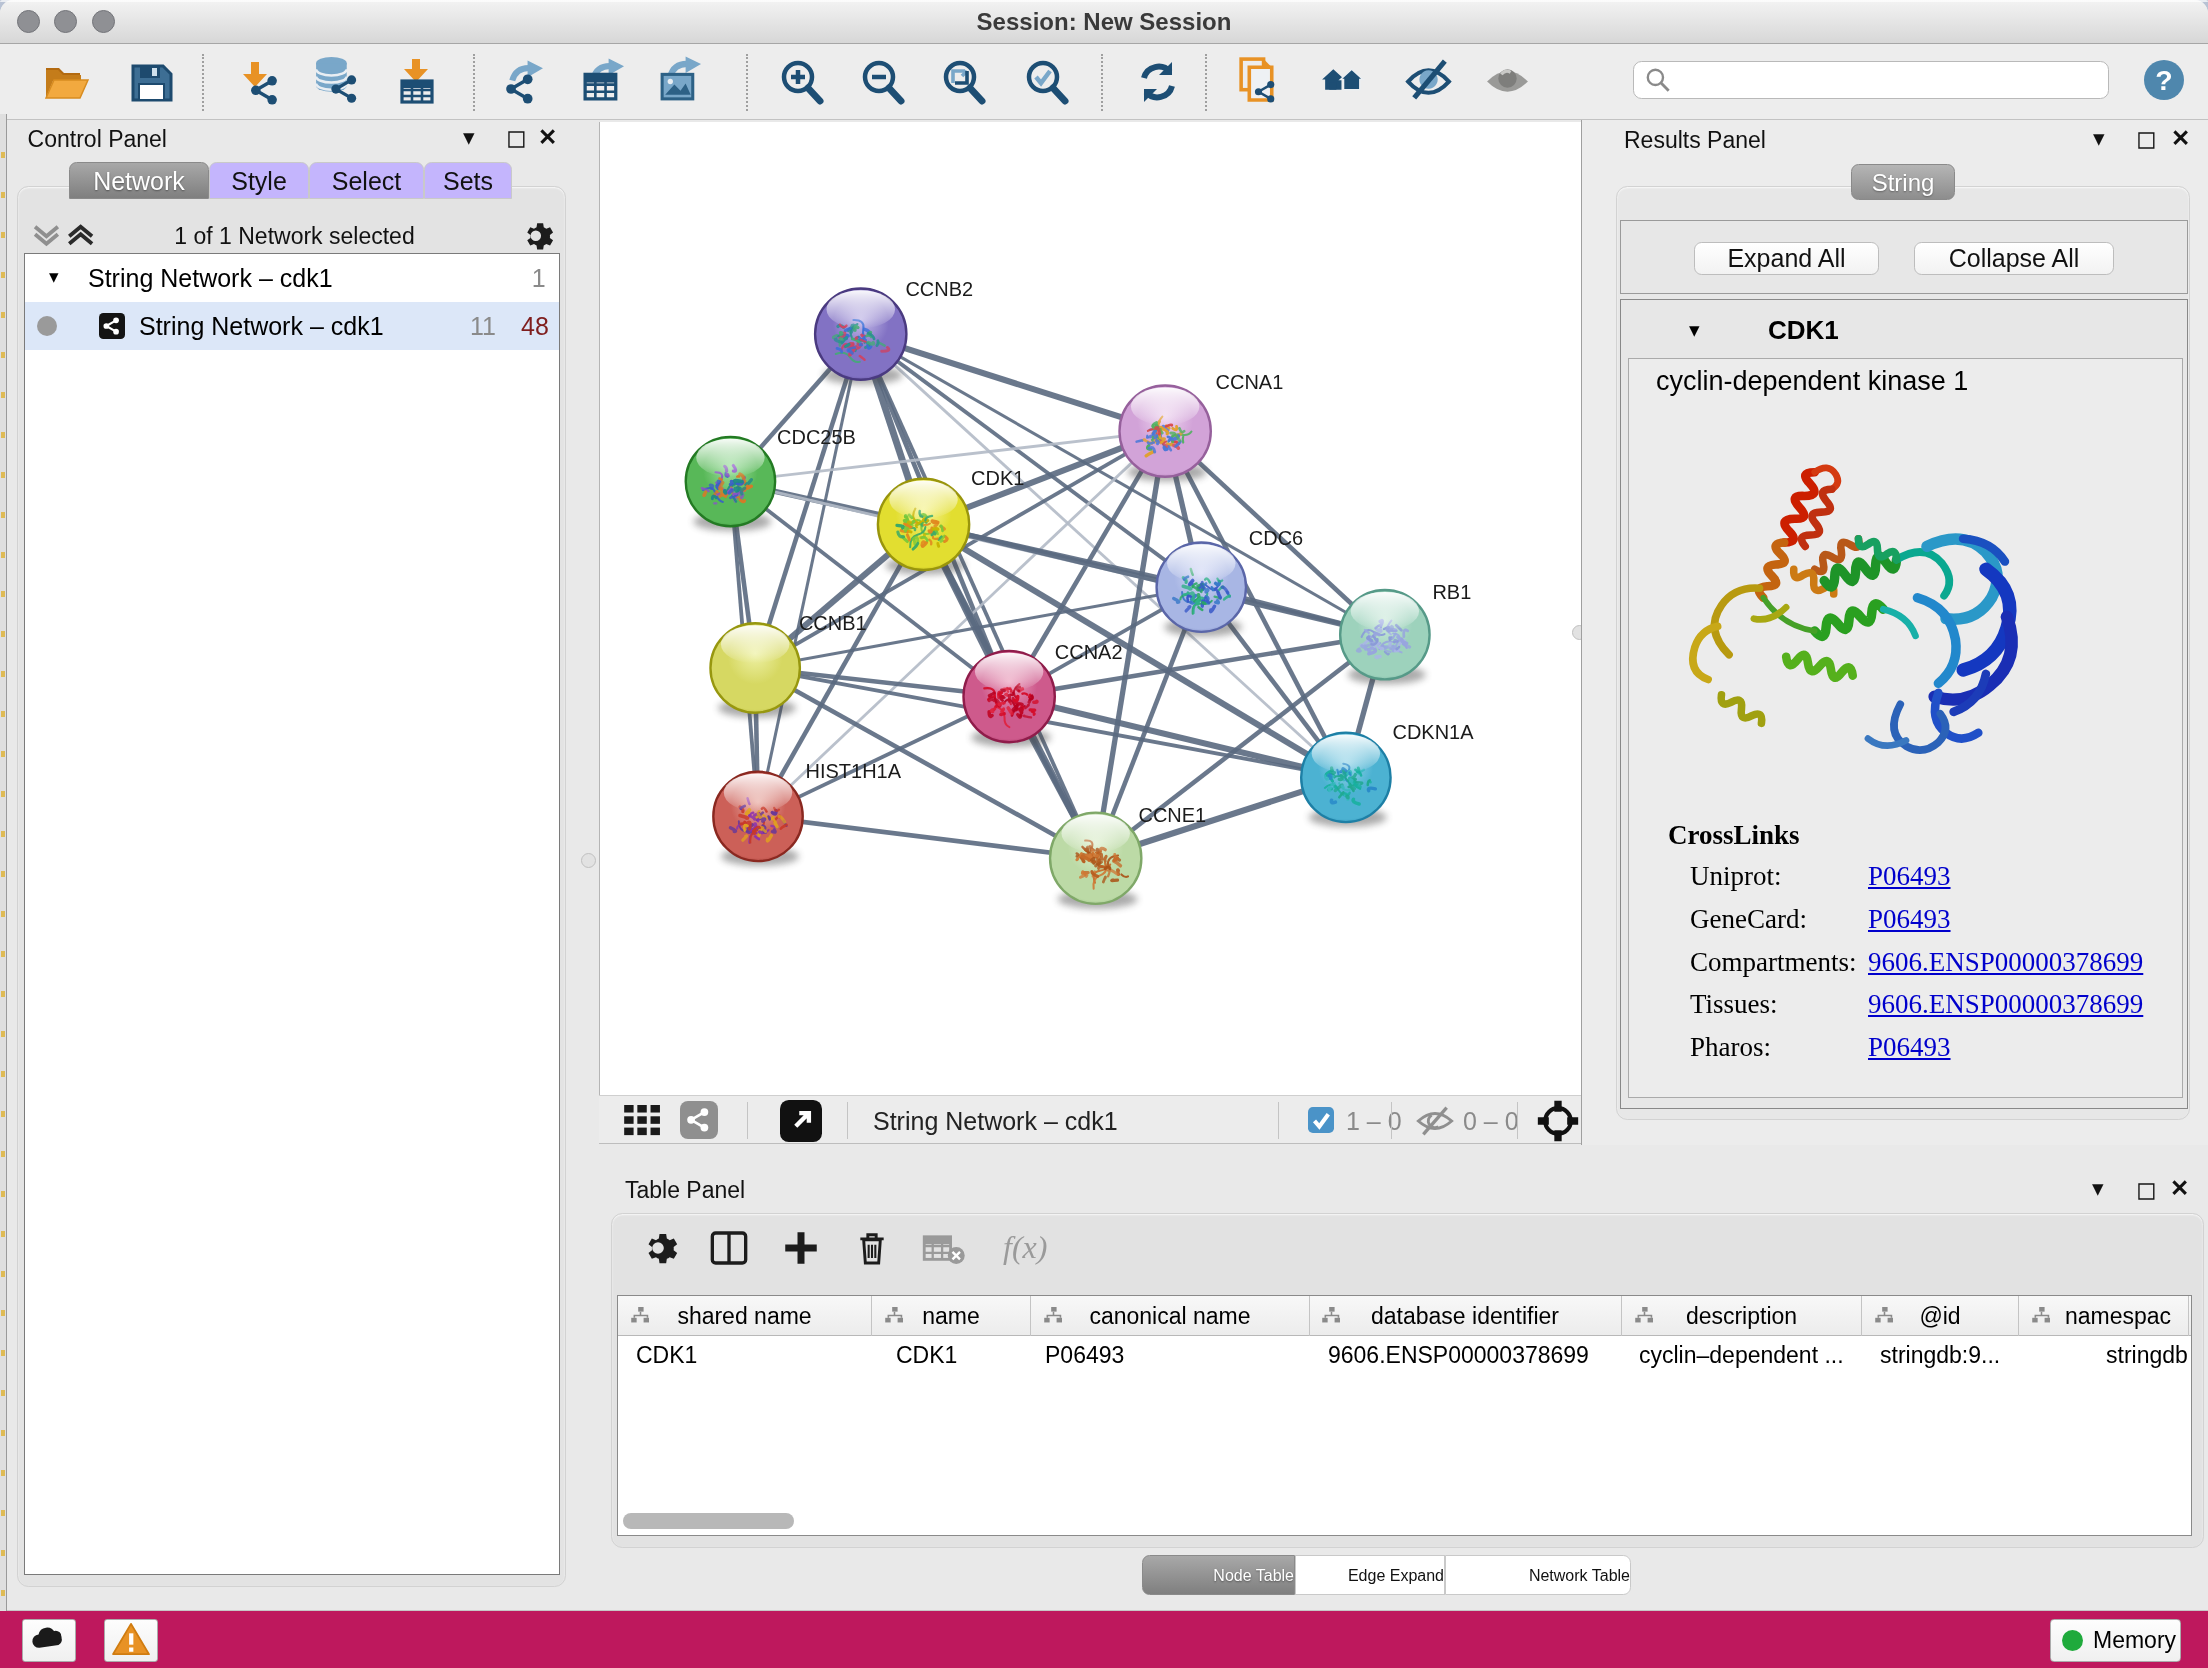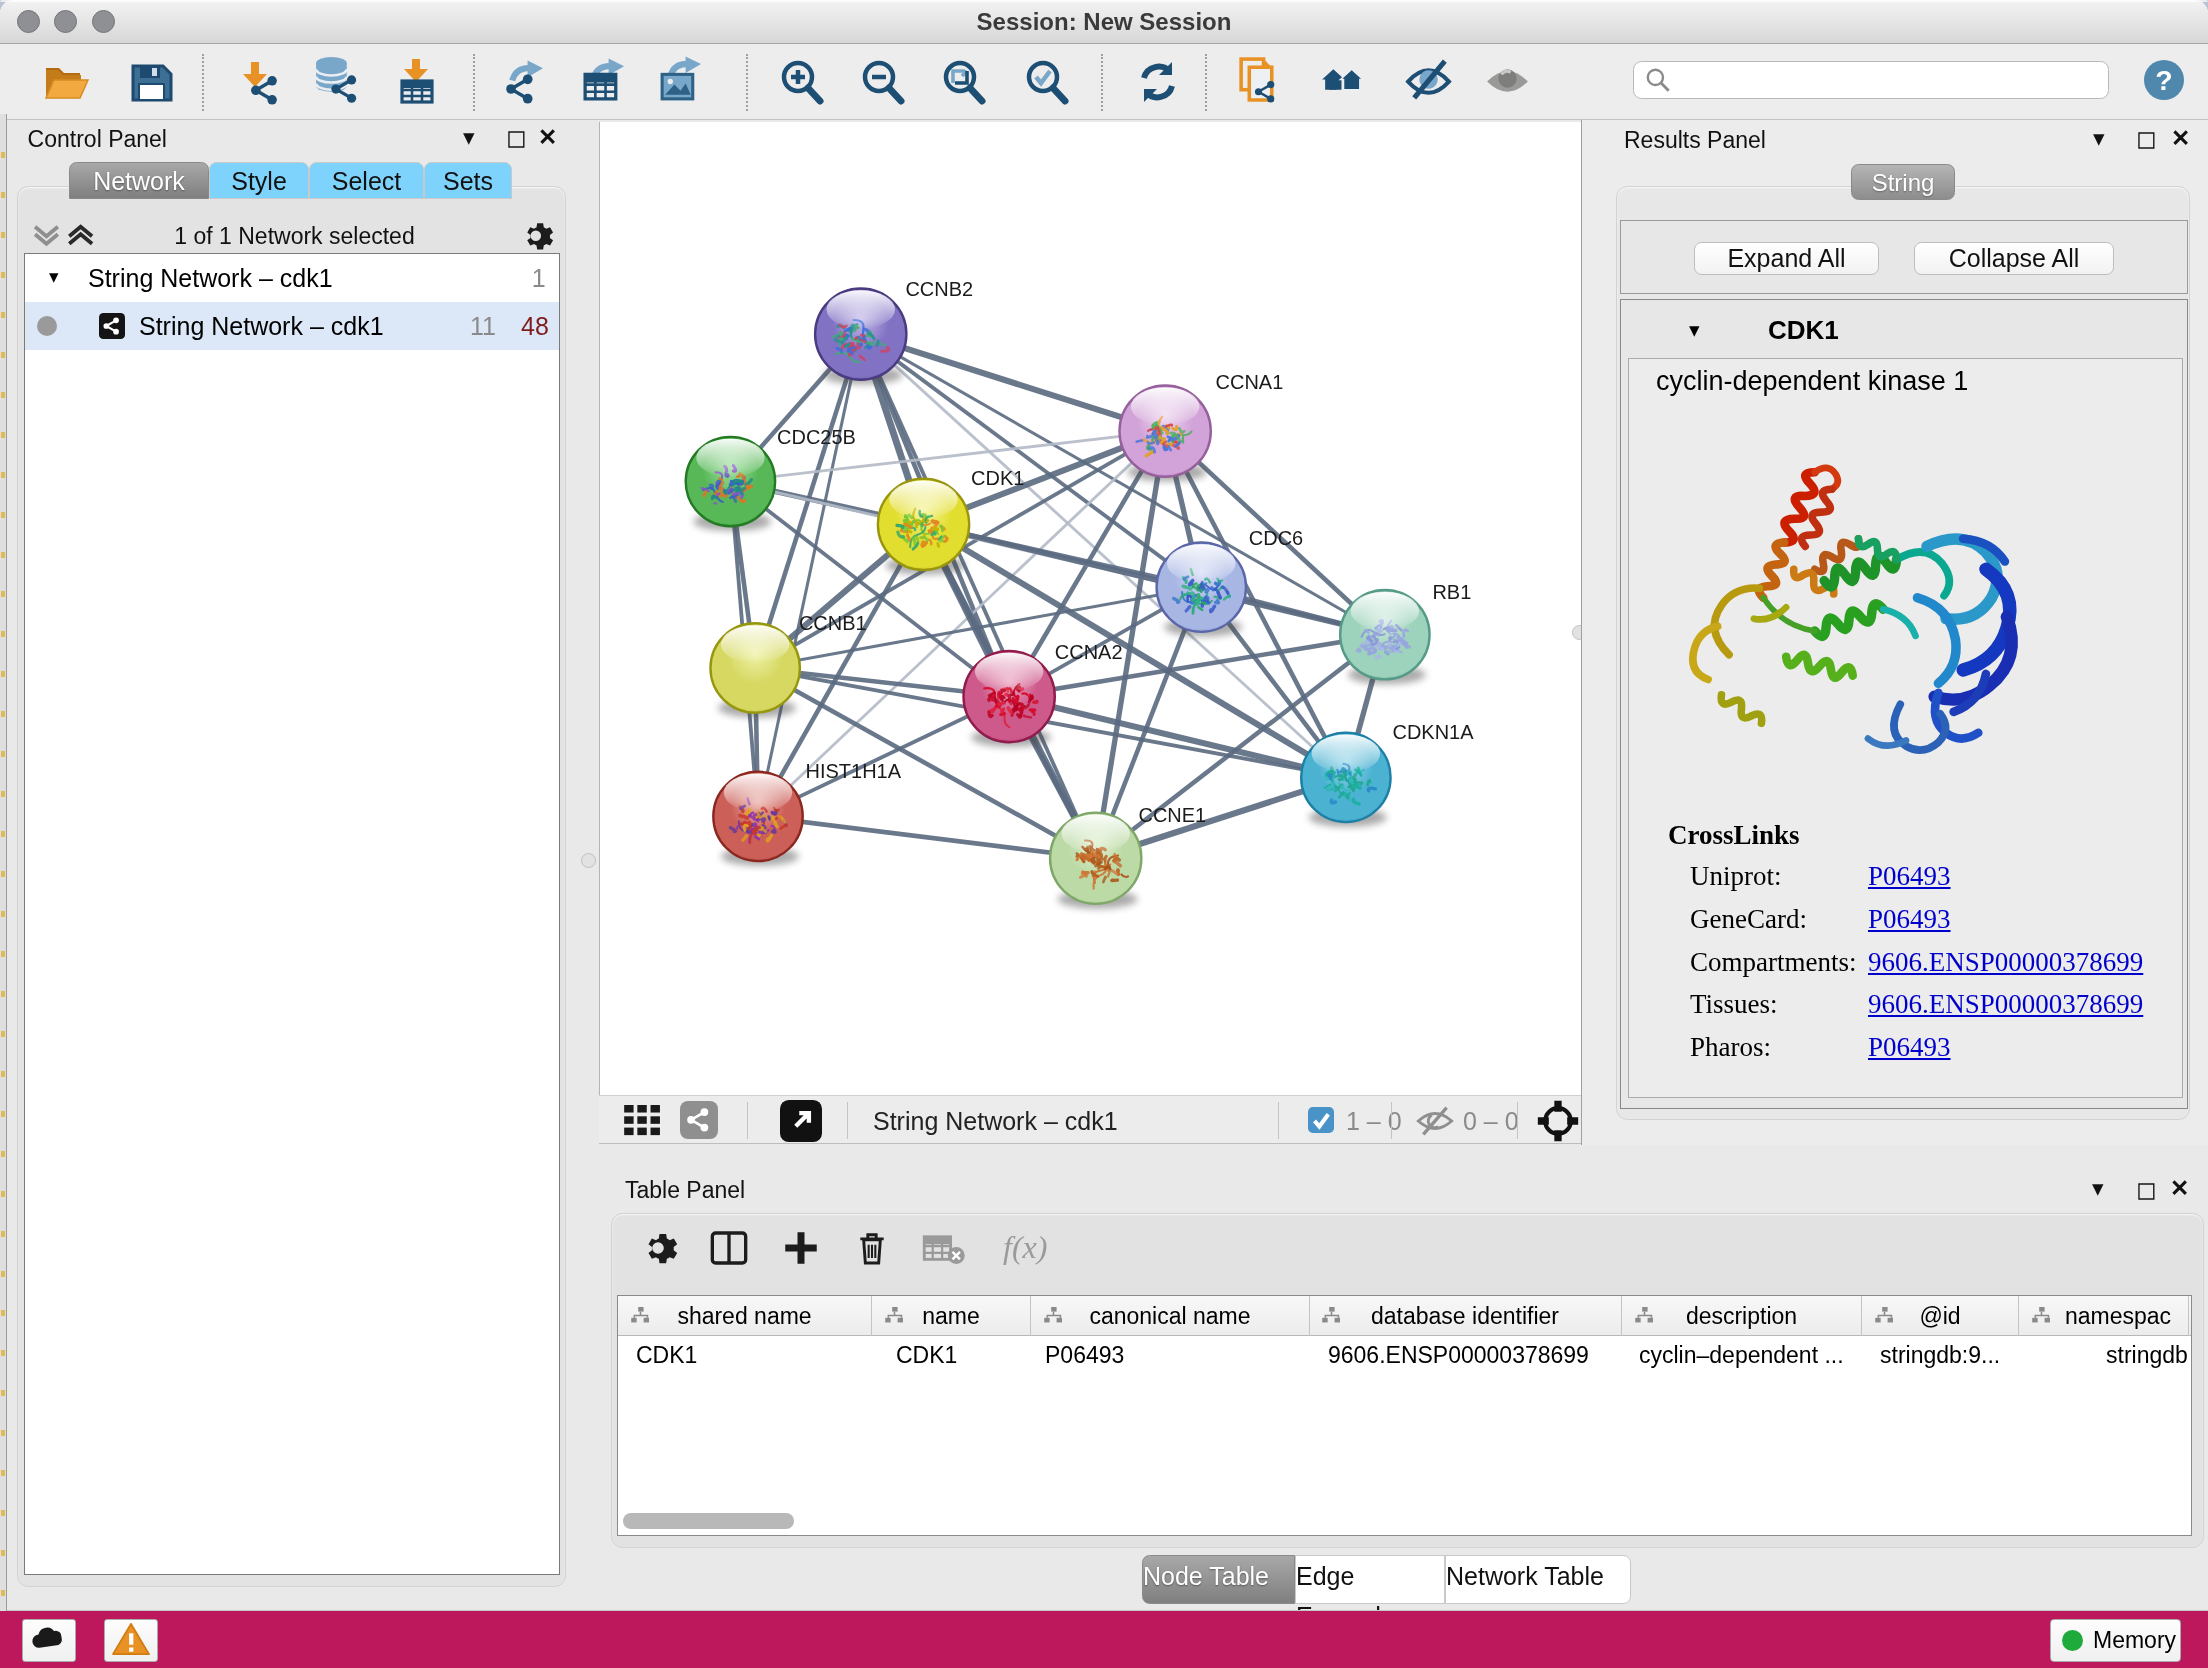--- a/index.html
+++ b/index.html
@@ -9,32 +9,32 @@
 .tl{position:absolute;top:9.5px;width:23px;height:23px;border-radius:50%;background:#8f9094;border:1.4px solid #74757a}
 #title{position:absolute;width:100%;top:7.6px;text-align:center;font-size:24px;font-weight:600;color:#3a3a3a}
 #toolbar{position:absolute;left:0;top:44px;width:100%;height:76px;background:#ededed;border-bottom:1.9px solid #c2c2c2}
 .tico{position:absolute}
 .tsep{position:absolute;top:9.5px;width:0;height:57px;border-left:2.9px dotted #9f9f9f}
 #searchbox{position:absolute;left:1633px;top:17px;width:476px;height:38px;background:#fff;border:1.9px solid #b9b9b9;border-radius:8.6px}
 #helpbtn{position:absolute;left:2144px;top:16px;width:40px;height:40px;border-radius:50%;background:#4f87ad;color:#fff;font-size:28.5px;font-weight:bold;text-align:center;line-height:40px}
 .panel-title{position:absolute;font-size:23px;color:#111}
 .winctl{position:absolute;font-size:23px;color:#111}
 .graypanel{position:absolute;background:#e3e3e3;border:1.9px solid #d2d2d2;border-radius:11.4px;box-shadow:inset 0 1px 1.9px rgba(255,255,255,.8)}
-.tab{position:absolute;height:37px;background:#7dd3fc;border:1.4px solid #c9c9c9;border-radius:7.6px 7.6px 0 0;font-size:25px;text-align:center;color:#111}
+.tab{position:absolute;height:37px;background:#c4b5fd;border:1.4px solid #c9c9c9;border-radius:7.6px 7.6px 0 0;font-size:25px;text-align:center;color:#111}
 .tab.sel{background:linear-gradient(#a8a8a8,#7f7f7f);color:#fff;border-color:#8a8a8a;text-shadow:0 1px 1.9px rgba(0,0,0,.4)}
 #ctl-list{position:absolute;left:24px;top:253px;width:536px;height:1322px;background:#fff;border:1.9px solid #7a7a7a}
 #netview{position:absolute;left:599px;top:122px;width:982px;height:973px;background:#fff;border-left:1.9px solid #b5b5b5}
 #nettools{position:absolute;left:599px;top:1095px;width:982px;height:49px;background:#ececec;border-top:1px solid #cfcfcf;border-bottom:1.9px solid #bdbdbd}
 .nsep{position:absolute;top:5.7px;width:0;height:37px;border-left:1.4px solid #c4c4c4}
 #resultspanel{position:absolute;left:1581px;top:120px;width:628px;height:1031px;background:#ececec;border-left:1.9px solid #9f9f9f}
 .box{position:absolute;border:1.4px solid #9a9a9a}
 .btn{position:absolute;background:linear-gradient(#ffffff,#f2f2f2);border:1.4px solid #bdbdbd;border-radius:7.6px;font-size:25px;color:#111;text-align:center}
 a.lnk{color:#0000cc;text-decoration:underline}
 #tablepanel{position:absolute;left:599px;top:1145px;width:1609px;height:465px;background:#e9e9e9}
-.bottomtab{position:absolute;height:49px;background:#fff;border:1.4px solid #c9c9c9;font-size:25px;text-align:left;color:#111}
+.bottomtab{position:absolute;height:40px;background:#fff;border:1.4px solid #c9c9c9;font-size:16px;text-align:right;color:#111}
 #statusbar{position:absolute;left:0;top:1610px;width:100%;height:58px;background:#be185d;border-top:1.9px solid #c6c6c6}
 .sbtn{position:absolute;top:7.6px;width:54px;height:43px;background:linear-gradient(#fdfdfd,#f0f0f0);border:1.4px solid #ababab;border-radius:2.9px}
 </style></head><body>
 <div id="win">
     <div style="position:absolute;left:0;top:114px;width:6.7px;height:1497px;background:#dfdfdf;border-right:1.9px solid #9a9a9a;z-index:50">
       <div style="position:absolute;left:1px;top:38px;width:3.8px;height:5.7px;background:#dfbb55"></div>
       <div style="position:absolute;left:1px;top:78px;width:3.8px;height:5.7px;background:#dfbb55"></div>
       <div style="position:absolute;left:1px;top:118px;width:3.8px;height:5.7px;background:#dfbb55"></div>
       <div style="position:absolute;left:1px;top:158px;width:3.8px;height:5.7px;background:#dfbb55"></div>
       <div style="position:absolute;left:1px;top:198px;width:3.8px;height:5.7px;background:#dfbb55"></div>

